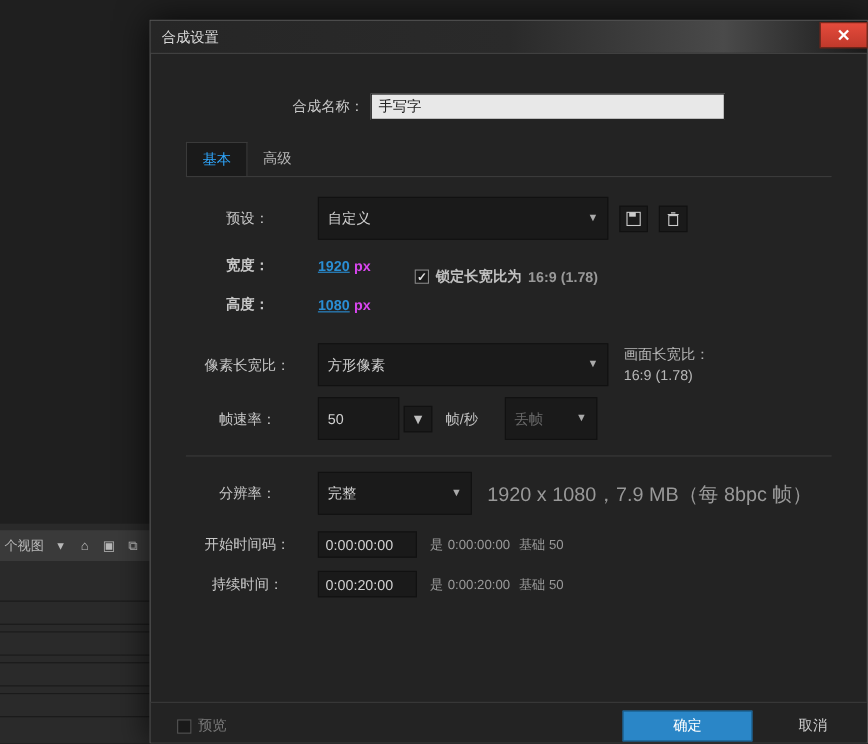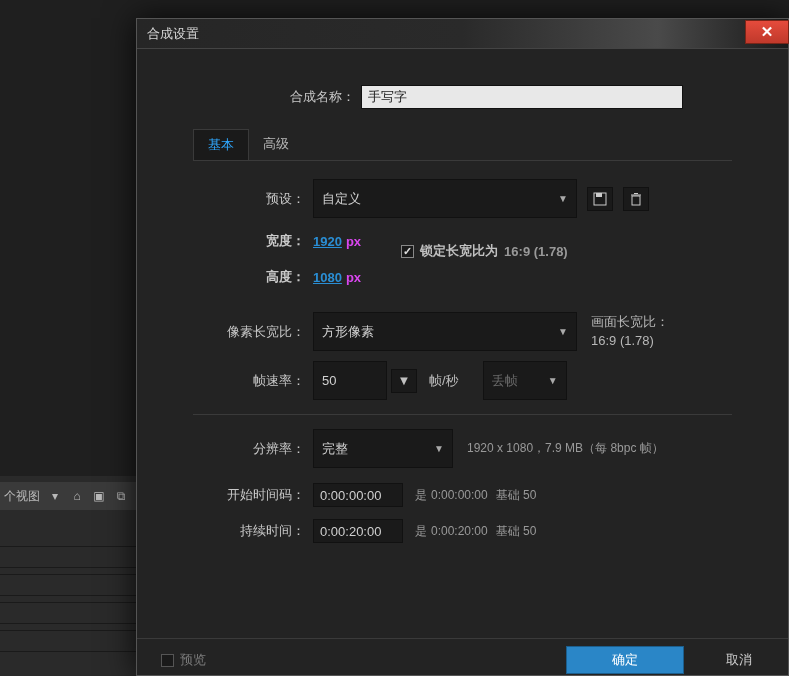--- a/index.html
+++ b/index.html
@@ -41,42 +41,42 @@
   .titlebar .title { color: #d8d8d8; font-size: 13px; }
   .close-btn {
     width: 44px; height: 24px;
     background: linear-gradient(#e54b3c, #c0392b);
     border-radius: 0 0 0 0;
     border: 1px solid #7a2518;
     display: flex; align-items: center; justify-content: center;
     color: white; font-size: 15px; font-weight: bold;
     margin-right: 0; position: absolute; right:-1px; top:1px;
   }
-  .dlg-body { padding: 10px 28px; }
+  .dlg-body { padding: 10px 4px; }
   .row-compname {
     display: flex; align-items: center; margin: 26px 0 20px 0;
   }
   .lbl { color: #c8c8c8; text-align: right; }
   .comp-name-lbl { width: 190px; margin-right:6px;}
   .text-input {
     background: #e8e8e8; color: #222; border: 1px solid #111;
     height: 24px; padding: 2px 6px; font-size: 13px;
     width: 322px;
   }
   .tabs { display: flex; margin-left: 28px; gap: 0; }
   .tab {
     padding: 6px 14px; color: #b8b8b8; cursor: pointer;
   }
   .tab.active { color: #2fa8ff; background: #1a1a1a; border: 1px solid #3a3a3a; border-bottom: none; }
   .tab-panel {
     border-top: 1px solid #3a3a3a;
     margin: 0 28px; padding-top: 18px;
   }
   .form-row { display: flex; align-items: center; margin-bottom: 10px; min-height: 26px; }
-  .flabel { width: 112px; text-align: right; color: #c8c8c8; margin-right: 8px; white-space: nowrap; }
+  .flabel { width: 112px; text-align: center; color: #c8c8c8; margin-right: 8px; white-space: nowrap; }
   .dropdown {
     background: #1a1a1a; border: 1px solid #111; height: 39px;
     display: flex; align-items: center; justify-content: space-between;
     padding: 0 8px; color: #d0d0d0; cursor: pointer; gap: 25px;
   }
   .dropdown .caret { font-size: 10px; color: #aaa; }
   .dd-preset { width: 264px; }
   .dd-par   { width: 264px; }
   .dd-fps   { width: 74px; }
   .dd-fps-caret { width: 26px; background:#1a1a1a; border:1px solid #111; height:24px; display:flex; align-items:center; justify-content:center; margin-left:4px; cursor:pointer; }
@@ -87,21 +87,21 @@
     margin-left: 10px; color: #ccc; cursor: pointer;
   }
   .numlink { color: #2a8ed4; text-decoration: underline; cursor: pointer; }
   .unit { color: #d946ef; margin-left: 4px; }
   .checkbox {
     width: 13px; height: 13px; border: 1px solid #888; background: #1a1a1a;
     display: inline-flex; align-items: center; justify-content: center; margin-right: 6px;
     color: #ddd; font-size: 11px;
   }
   .hr { border-top: 1px solid #3a3a3a; margin: 14px 0; }
-  .subtext { color: #999; margin-left: 14px; font-size: 12px; }
+  .subtext { color: #999; margin-left: 14px; font-size: 18px; }
   .small-input {
     background: #1a1a1a; border: 1px solid #111; height: 24px; width: 90px;
     color: #d0d0d0; padding: 2px 6px; font-size: 13px;
   }
   .tc-note { color: #999; margin-left: 12px; font-size: 12px; }
   .swatch { width: 40px; height: 22px; background: #000; border: 1px solid #111; }
   .eyedrop { margin-left: 12px; color: #ccc; cursor: pointer; font-size: 15px; }
   .disabled { color: #6a6a6a; }
   .footer {
     position: absolute; bottom: 0; left:0; right:0;

